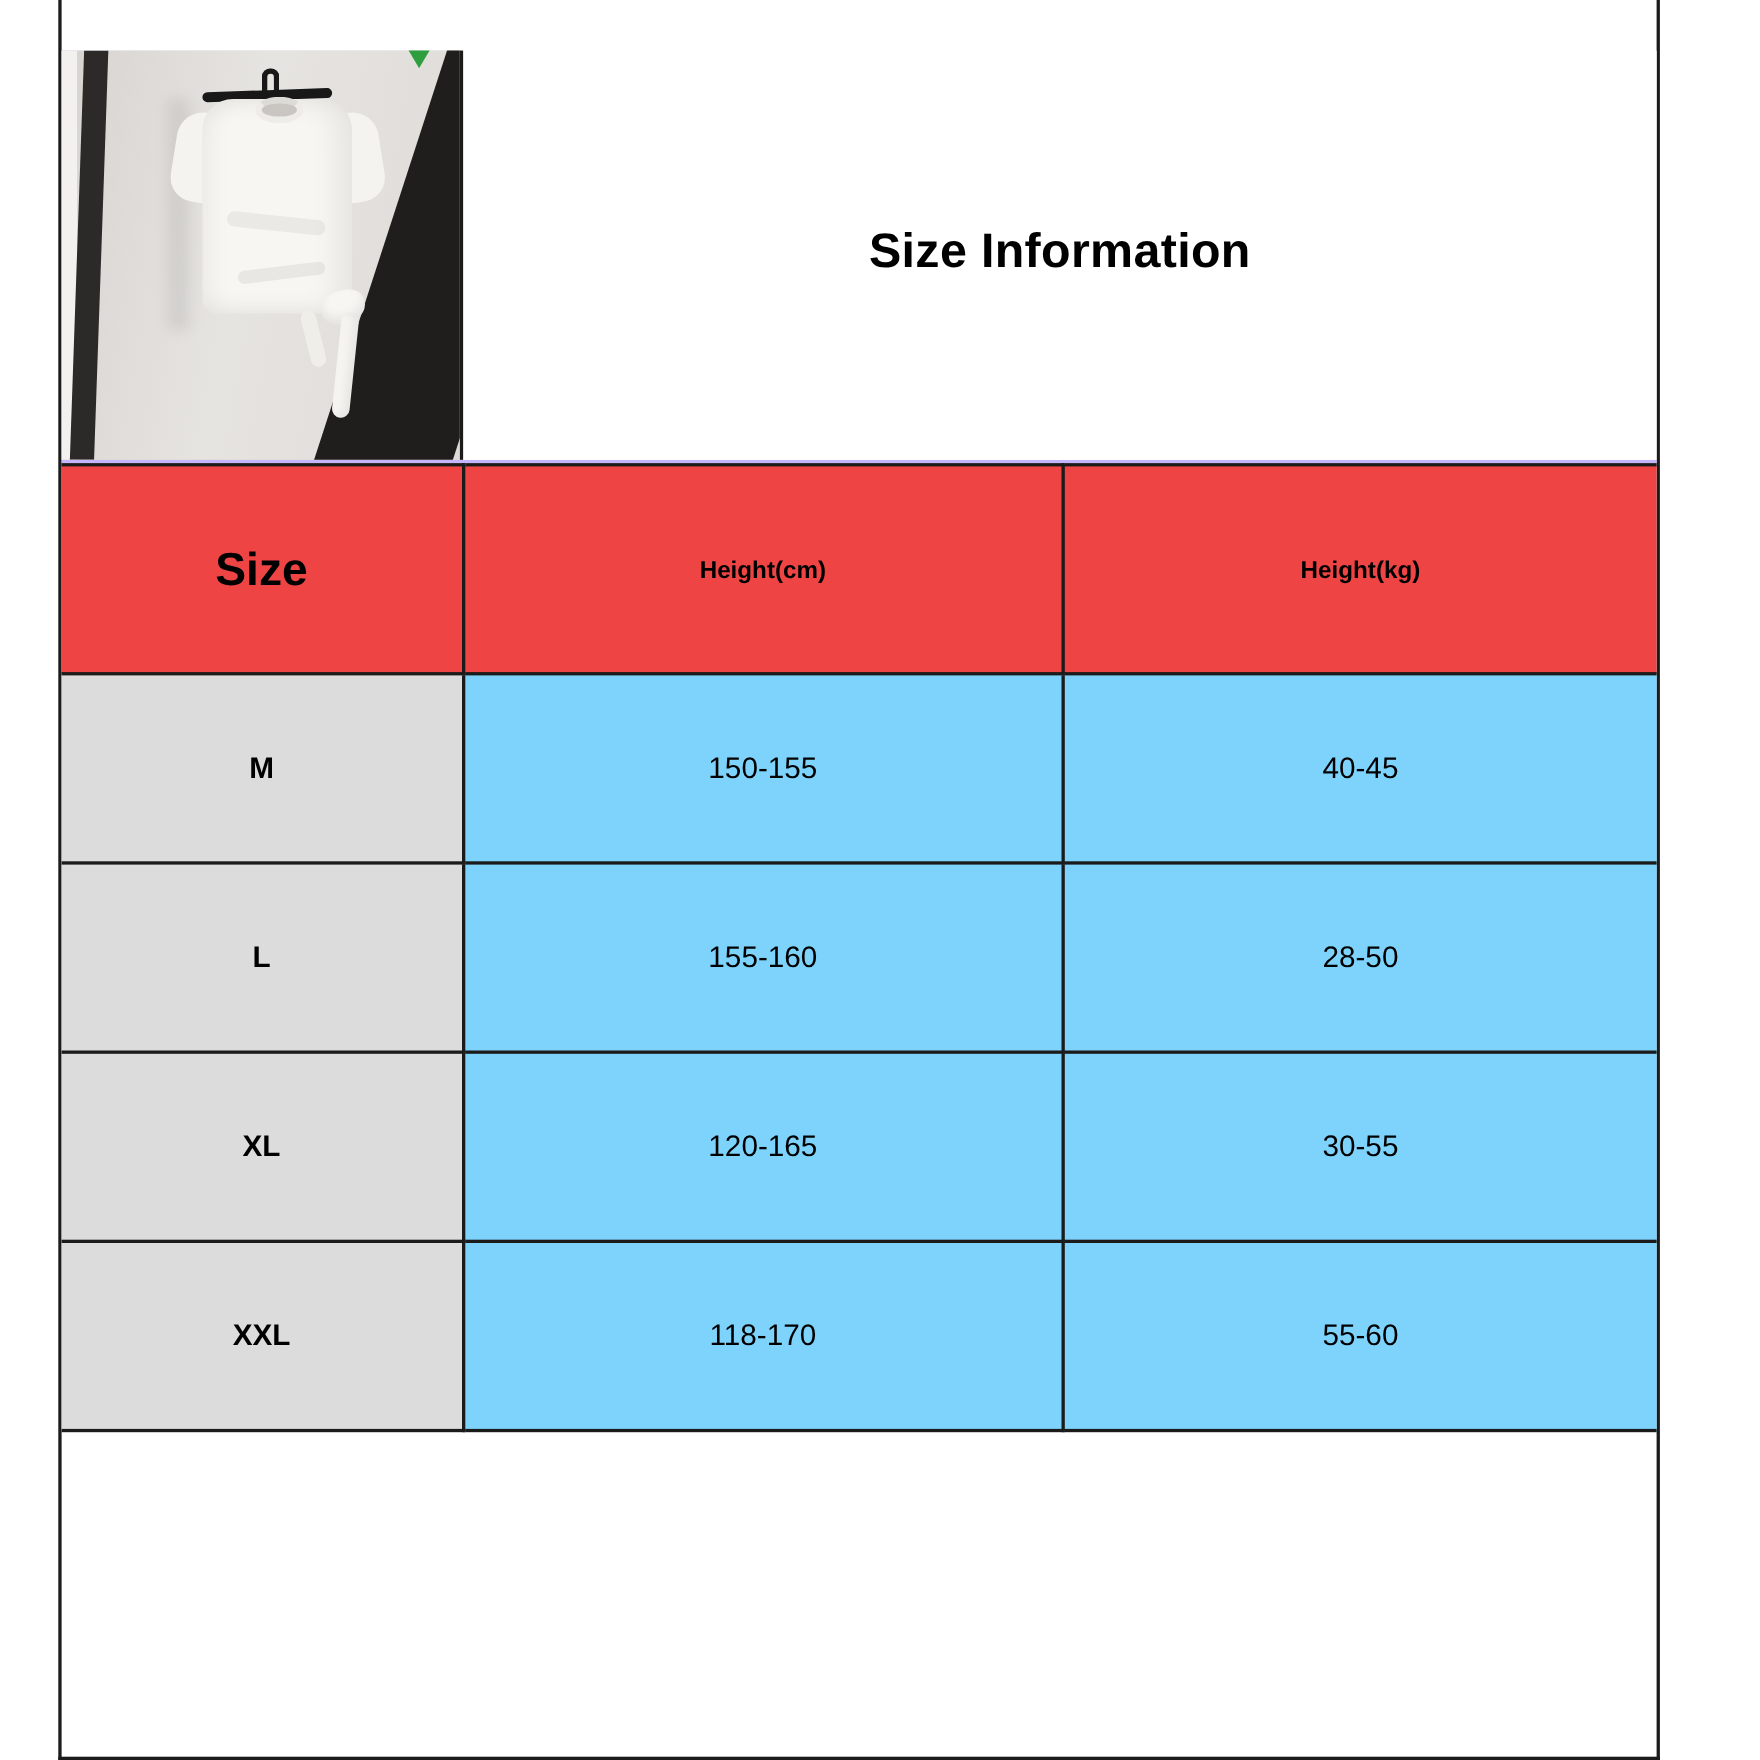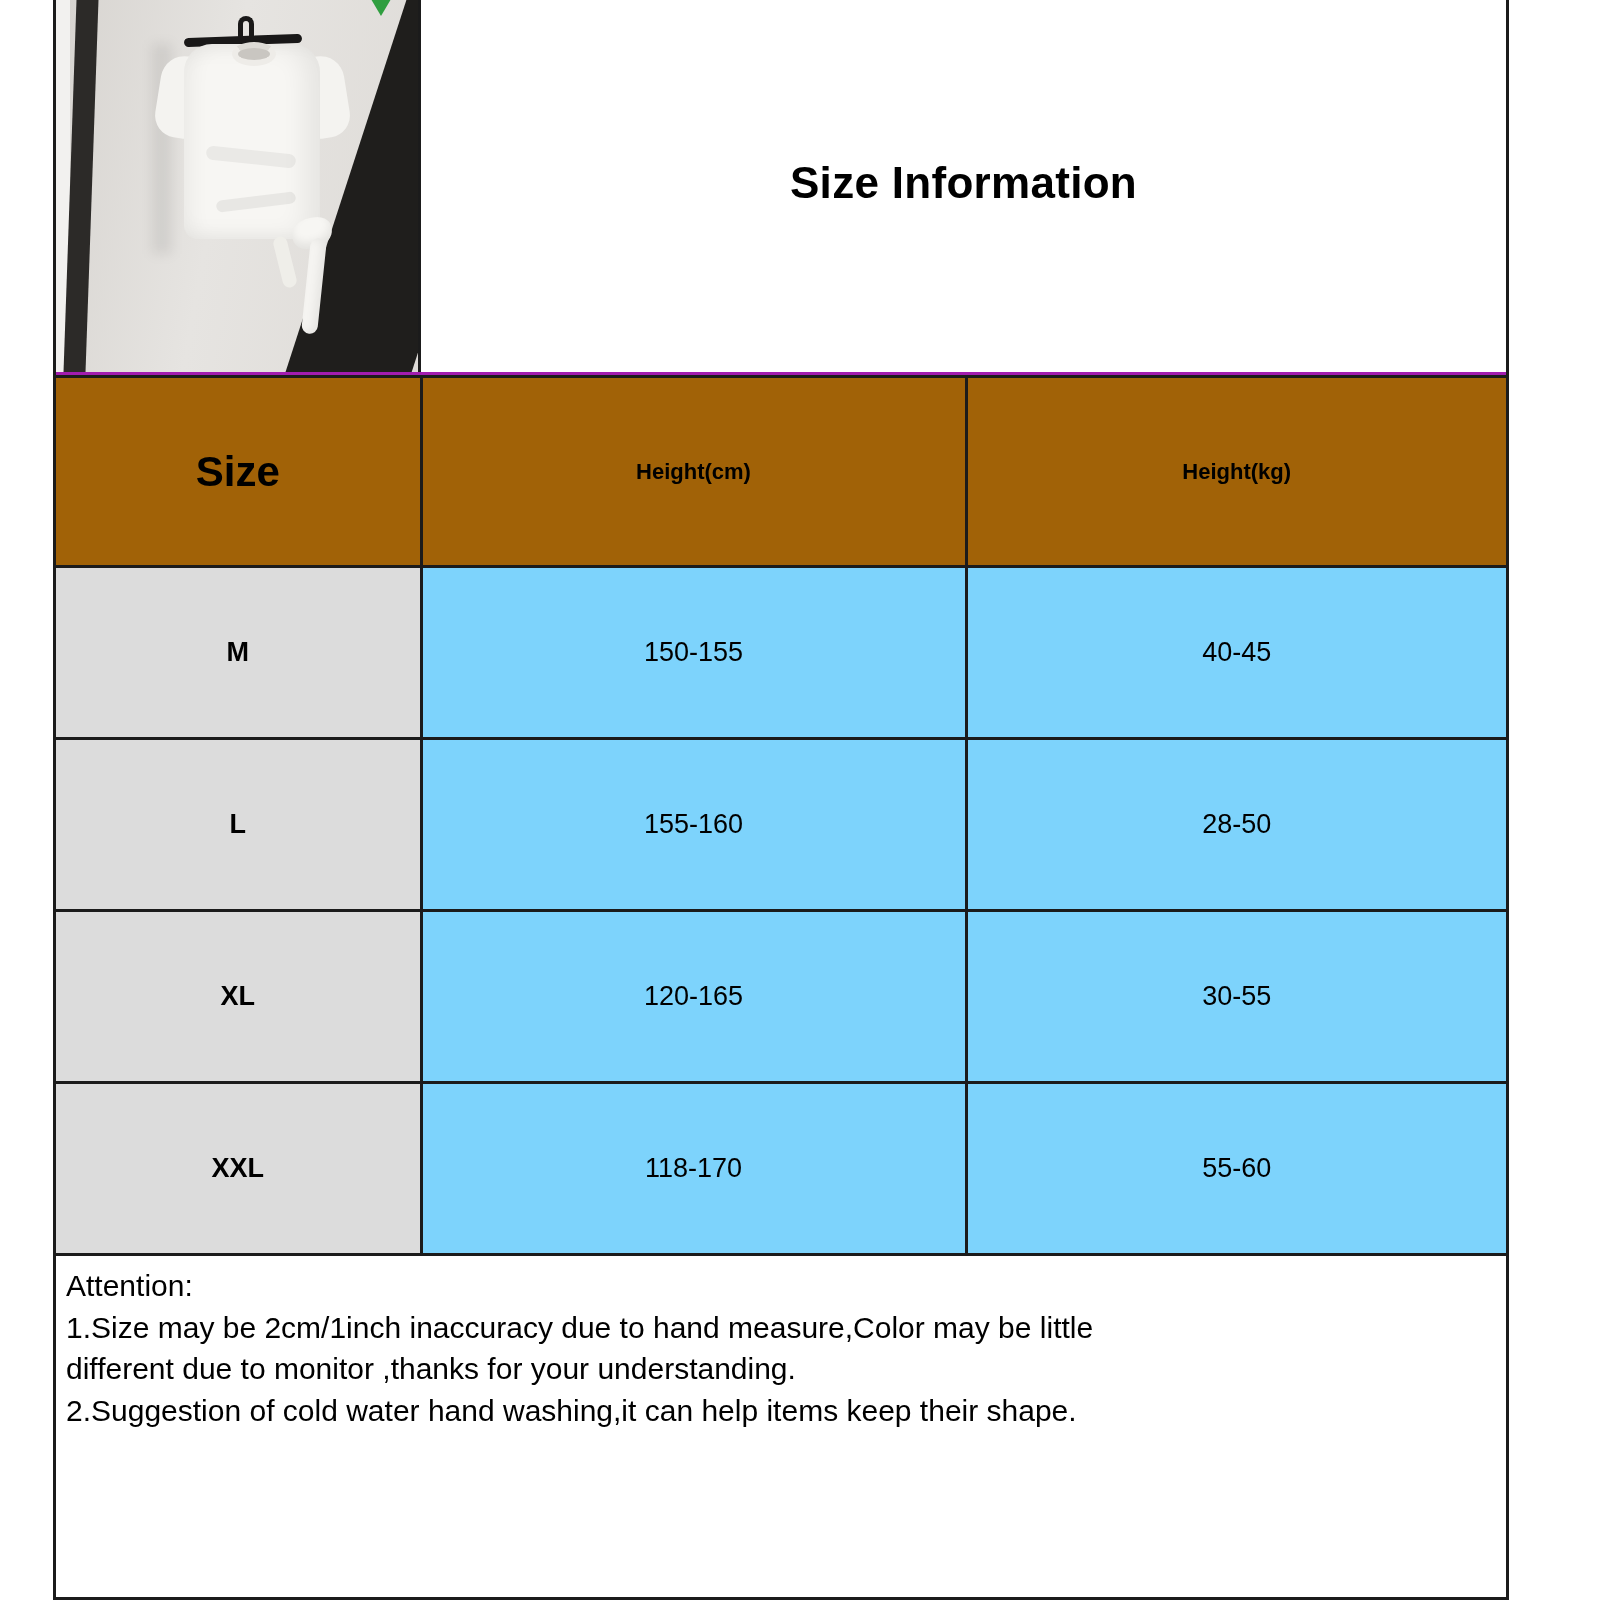--- a/index.html
+++ b/index.html
@@ -25,22 +25,23 @@
     border: 3px solid #1b1b1b;
     border-top: none;
     background: #ffffff;
     display: flex;
     flex-direction: column;
   }
   
   .top-band {
     display: flex;
     height: 375px;
-    border-bottom: 3px solid #a21caf;
+    border-bottom: 3px solid #c4b5fd;
     flex: 0 0 auto;
+    margin-top: 46px;
   }
   .photo-cell {
     width: 365px;
     flex: 0 0 365px;
     border-right: 3px solid #1b1b1b;
     position: relative;
     overflow: hidden;
     background: #cfcfcf;
   }
   
@@ -199,21 +200,21 @@
   .tbl col.c2 { width: 545px; }
   .tbl col.c3 { width: 540px; }
   .tbl th, .tbl td {
     border: 3px solid #1b1b1b;
     text-align: center;
     vertical-align: middle;
     color: #000;
   }
   .tbl tr.head th {
     height: 190px;
-    background: #a16207;
+    background: #ef4444;
   }
   .tbl tr.head th.size-h {
     font-size: 42px;
     font-weight: 700;
   }
   .tbl tr.head th.metric-h {
     font-size: 22px;
     font-weight: 700;
   }
   .tbl tbody tr { height: 172px; }
@@ -308,21 +309,15 @@
           <td class="valcol">30-55</td>
         </tr>
         <tr>
           <td class="sizecol">XXL</td>
           <td class="valcol">118-170</td>
           <td class="valcol">55-60</td>
         </tr>
       </tbody>
     </table>
 
-    <div class="attention">
-      <p class="lead">Attention:</p>
-      <p>1.Size may be 2cm/1inch inaccuracy due to hand measure,Color may be little</p>
-      <p>different due to monitor ,thanks for your understanding.</p>
-      <p>2.Suggestion of cold water hand washing,it can help items keep their shape.</p>
-    </div>
 
   </div>
 </div>
 
 </body></html>

